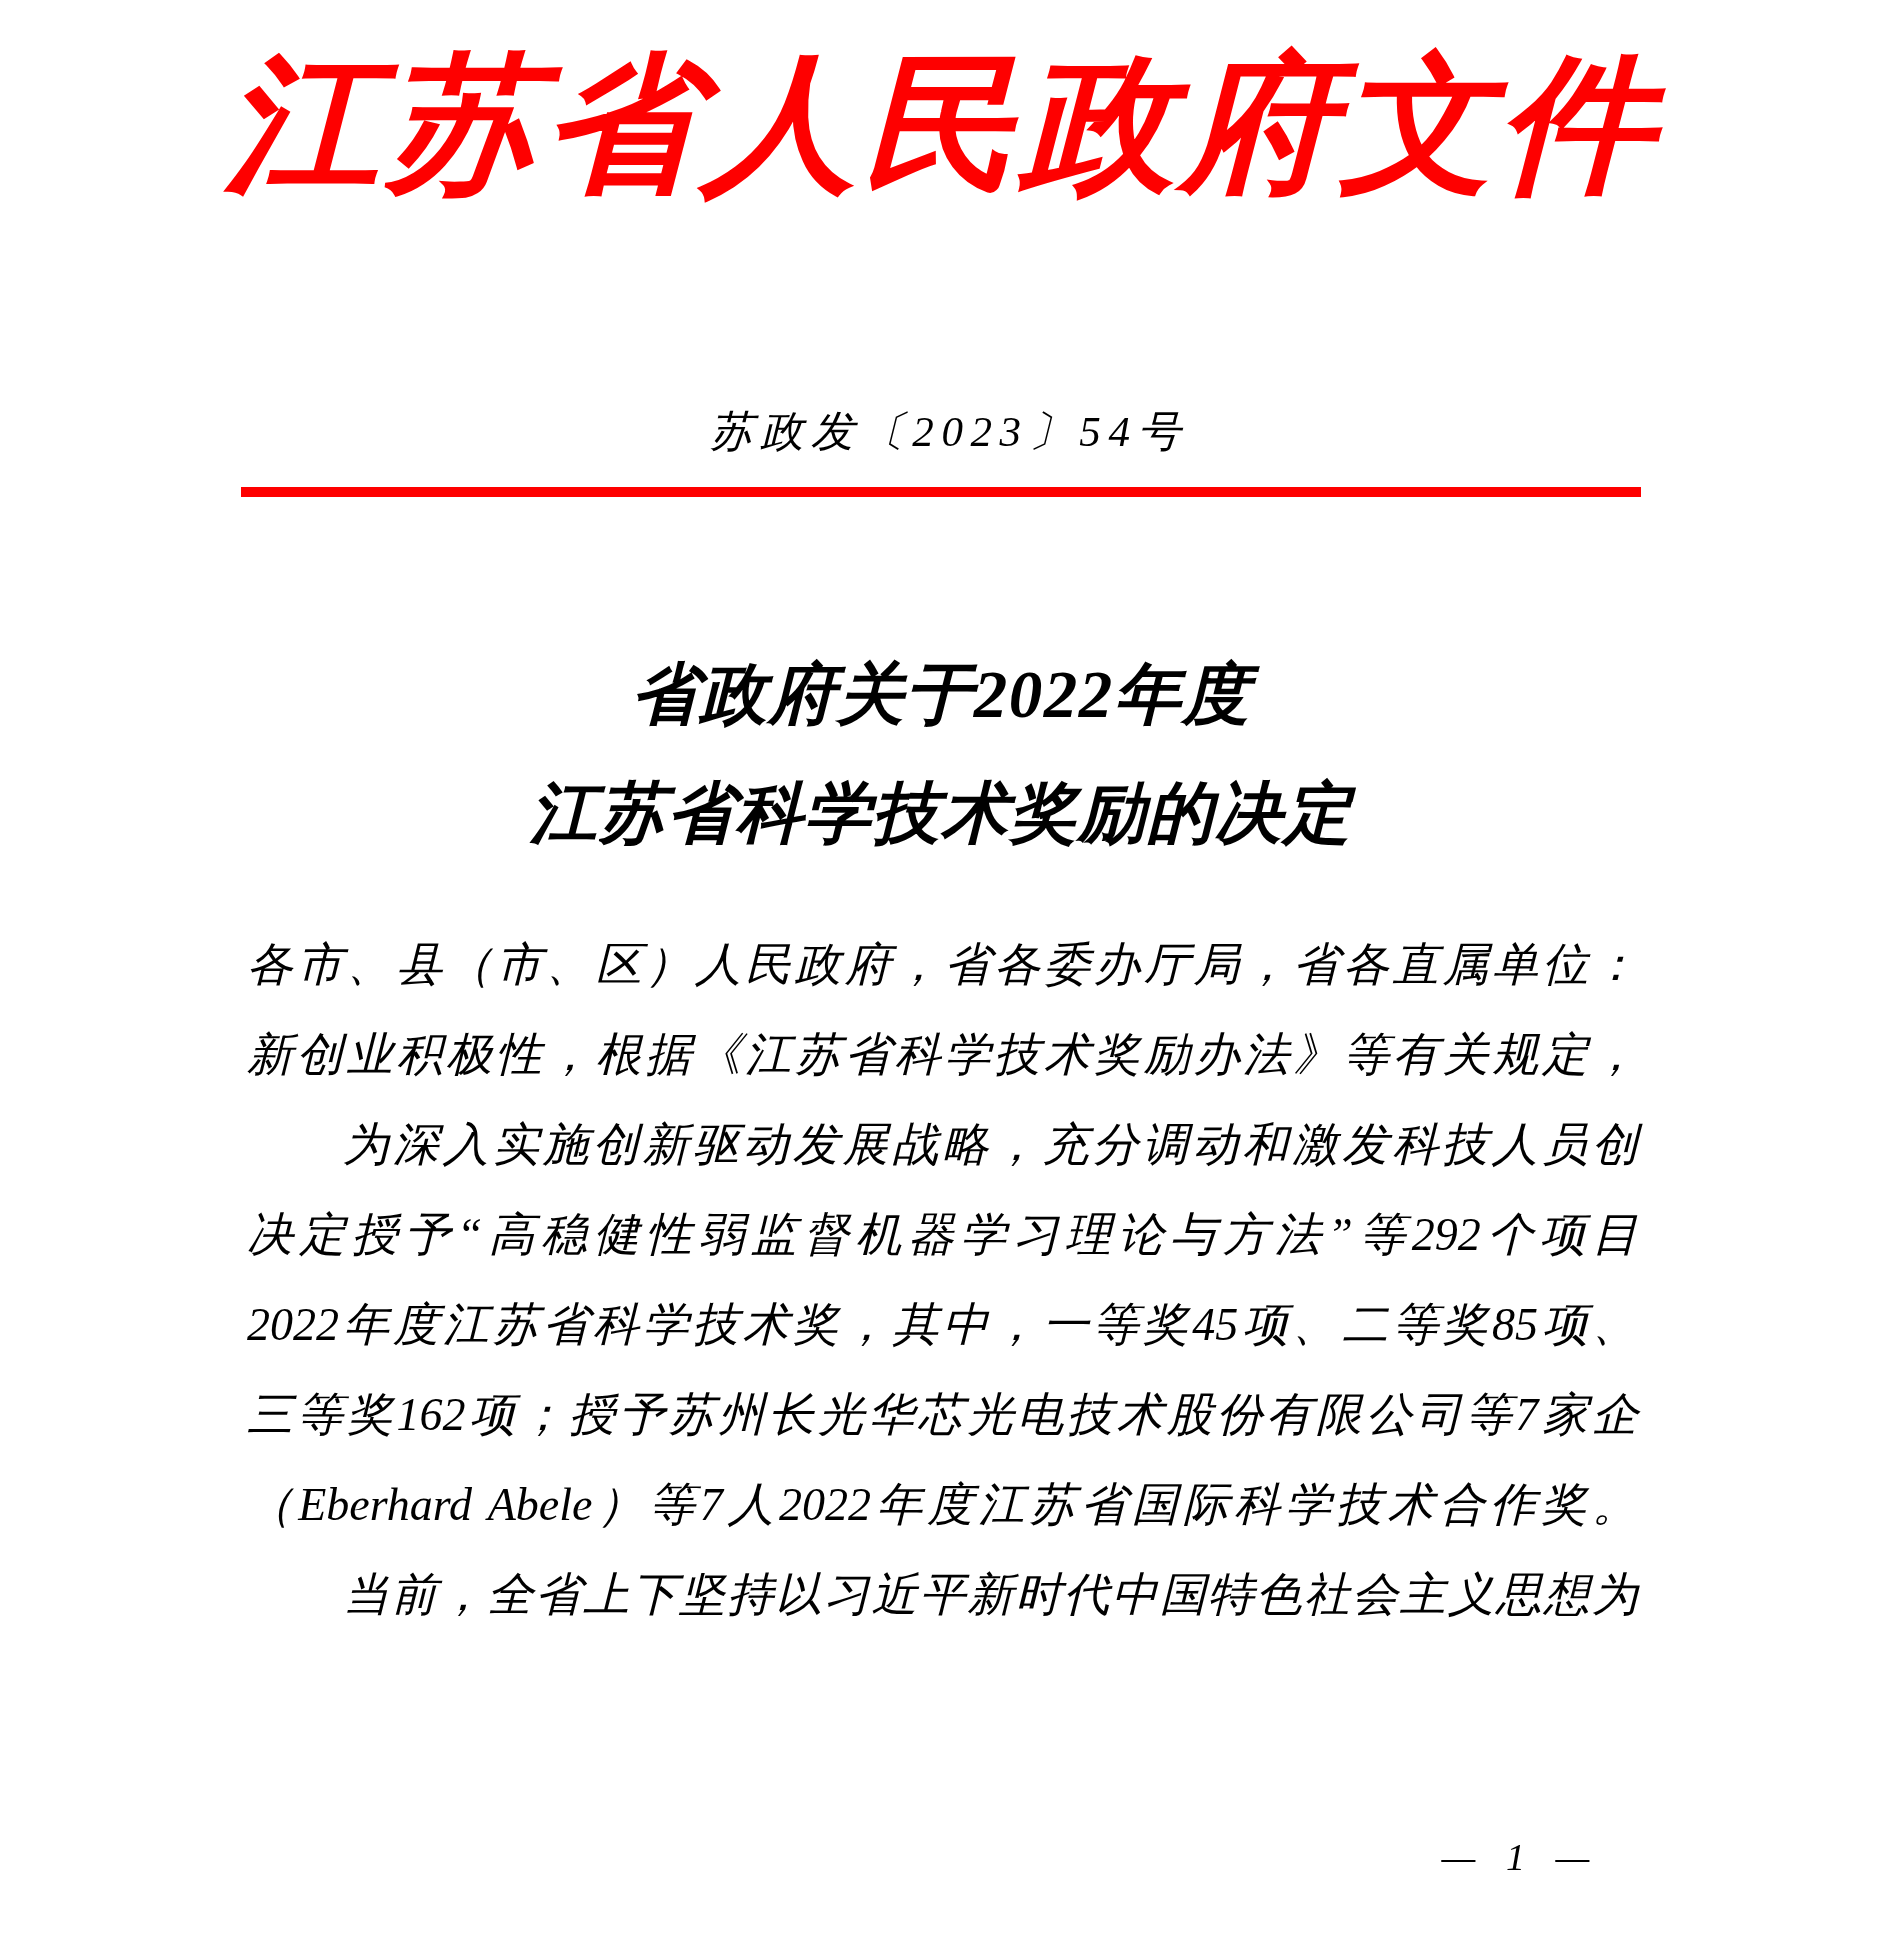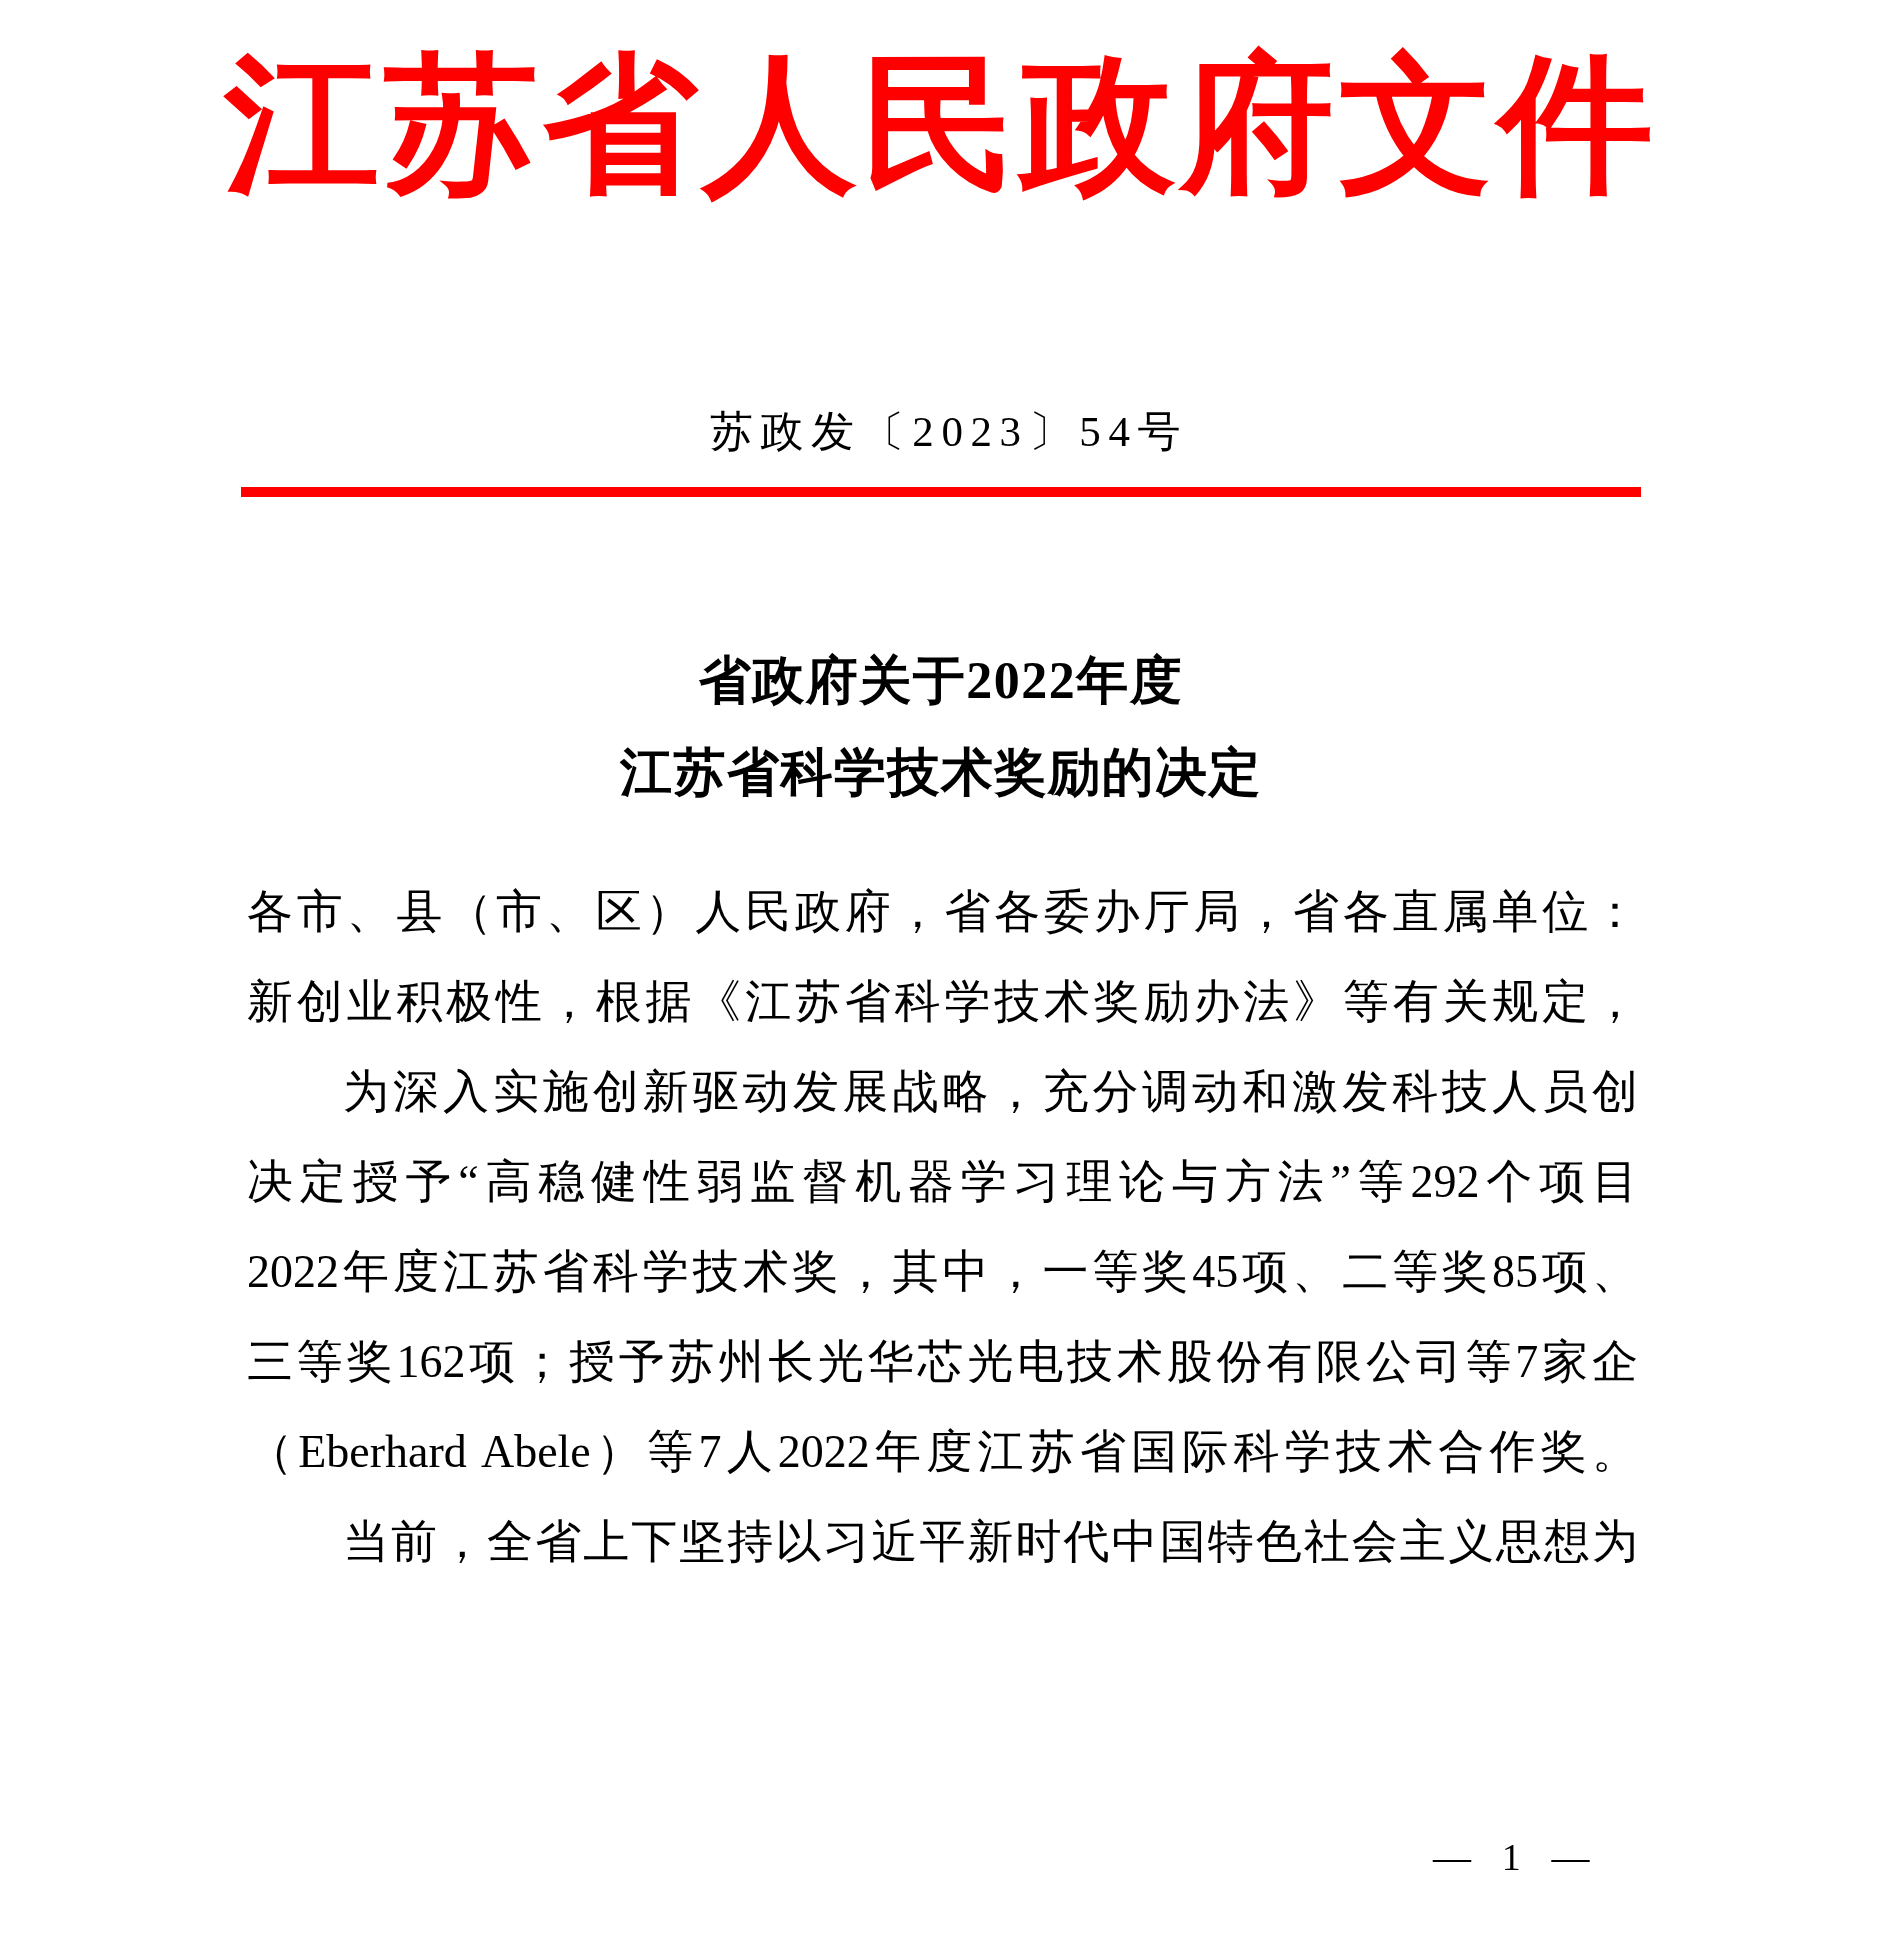--- a/index.html
+++ b/index.html
@@ -11,20 +11,21 @@
     background: #ffffff;
     font-family: "Liberation Serif", "DejaVu Serif", serif;
     color: var(--ink);
   }
   .page {
     position: relative;
     width: 1882px;
     height: 1955px;
     background: #ffffff;
     overflow: hidden;
+    font-style: italic;
   }
   
   .header-title {
     margin-top: 47px;
     text-align: center;
     color: var(--accent);
     font-size: 150px;
     font-weight: bold;
     line-height: 1.05;
     letter-spacing: 4.6px;
@@ -44,21 +45,21 @@
   .red-rule {
     margin: 32px 241px 0 241px;
     height: 10px;
     background: var(--accent);
   }
   
   .doc-title {
     margin-top: 138px;
     text-align: center;
     font-weight: bold;
-    font-size: 52px;
+    font-size: 67px;
     line-height: 1.78;
     color: var(--ink);
     letter-spacing: 1.5px;
   }
   
   .body-text {
     margin: 47px 244px 0 247px;
     font-size: 46px;
     color: var(--ink);
   }

